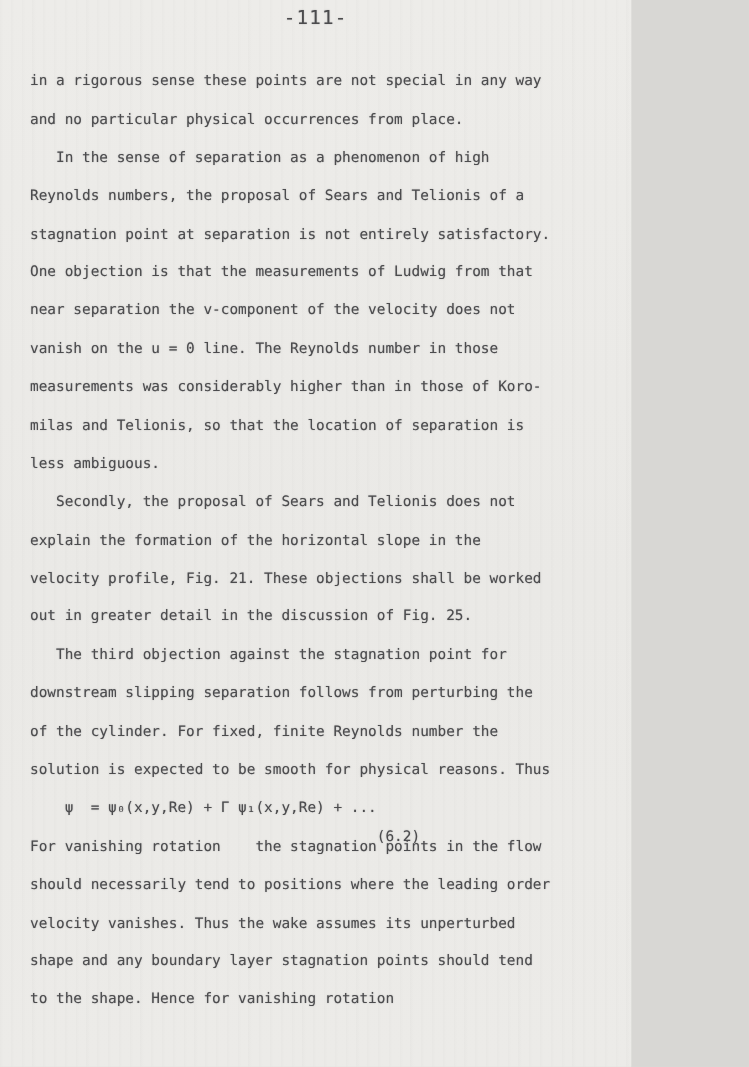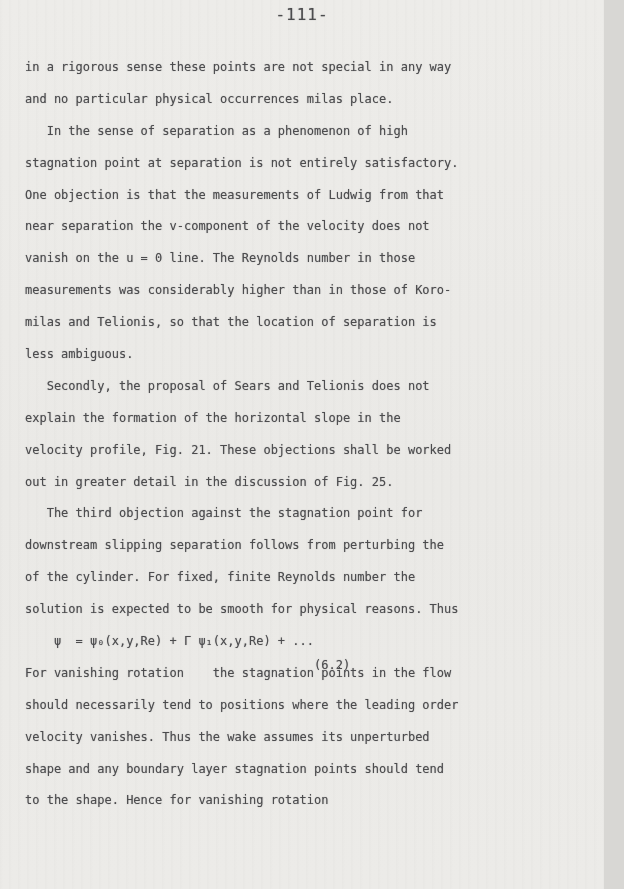--- a/index.html
+++ b/index.html
@@ -2,21 +2,21 @@
 <html><head>
 <meta charset="utf-8">
 <style>
   html, body {
     margin: 0;
     padding: 0;
     background: #d8d7d4;
   }
   .page {
     position: relative;
-    width: 604px;
+    width: 526px;
     height: 889px;
     background: #ebeae7;
     background-image:
       repeating-linear-gradient(90deg,
         rgba(0,0,0,0.015) 0px, rgba(0,0,0,0.0) 3px,
         rgba(255,255,255,0.02) 6px, rgba(0,0,0,0.0) 9px),
       linear-gradient(180deg, #edecE9 0%, #eae9e6 55%, #ecebe8 100%);
     overflow: hidden;
     font-family: "DejaVu Sans Mono", "Liberation Mono", monospace;
     color: #4c4c4e;
@@ -53,22 +53,23 @@
   .eq-line .eq-number { white-space: pre; margin-top: 24px; }
 </style>
 </head>
 <body>
 
 <div class="page">
   <div class="page-number">-111-</div>
 
   <div class="body-text">
     <div class="line">in a rigorous sense these points are not special in any way</div>
-    <div class="line">and no particular physical occurrences milas place.</div>
+    <div class="line">and no particular physical occurrences from place.</div>
     <div class="line">   In the sense of separation as a phenomenon of high</div>
+    <div class="line">Reynolds numbers, the proposal of Sears and Telionis of a</div>
     <div class="line">stagnation point at separation is not entirely satisfactory.</div>
     <div class="line">One objection is that the measurements of Ludwig from that</div>
     <div class="line">near separation the v-component of the velocity does not</div>
     <div class="line">vanish on the u = 0 line. The Reynolds number in those</div>
     <div class="line">measurements was considerably higher than in those of Koro-</div>
     <div class="line">milas and Telionis, so that the location of separation is</div>
     <div class="line">less ambiguous.</div>
     <div class="line">   Secondly, the proposal of Sears and Telionis does not</div>
     <div class="line">explain the formation of the horizontal slope in the</div>
     <div class="line">velocity profile, Fig. 21. These objections shall be worked</div>

